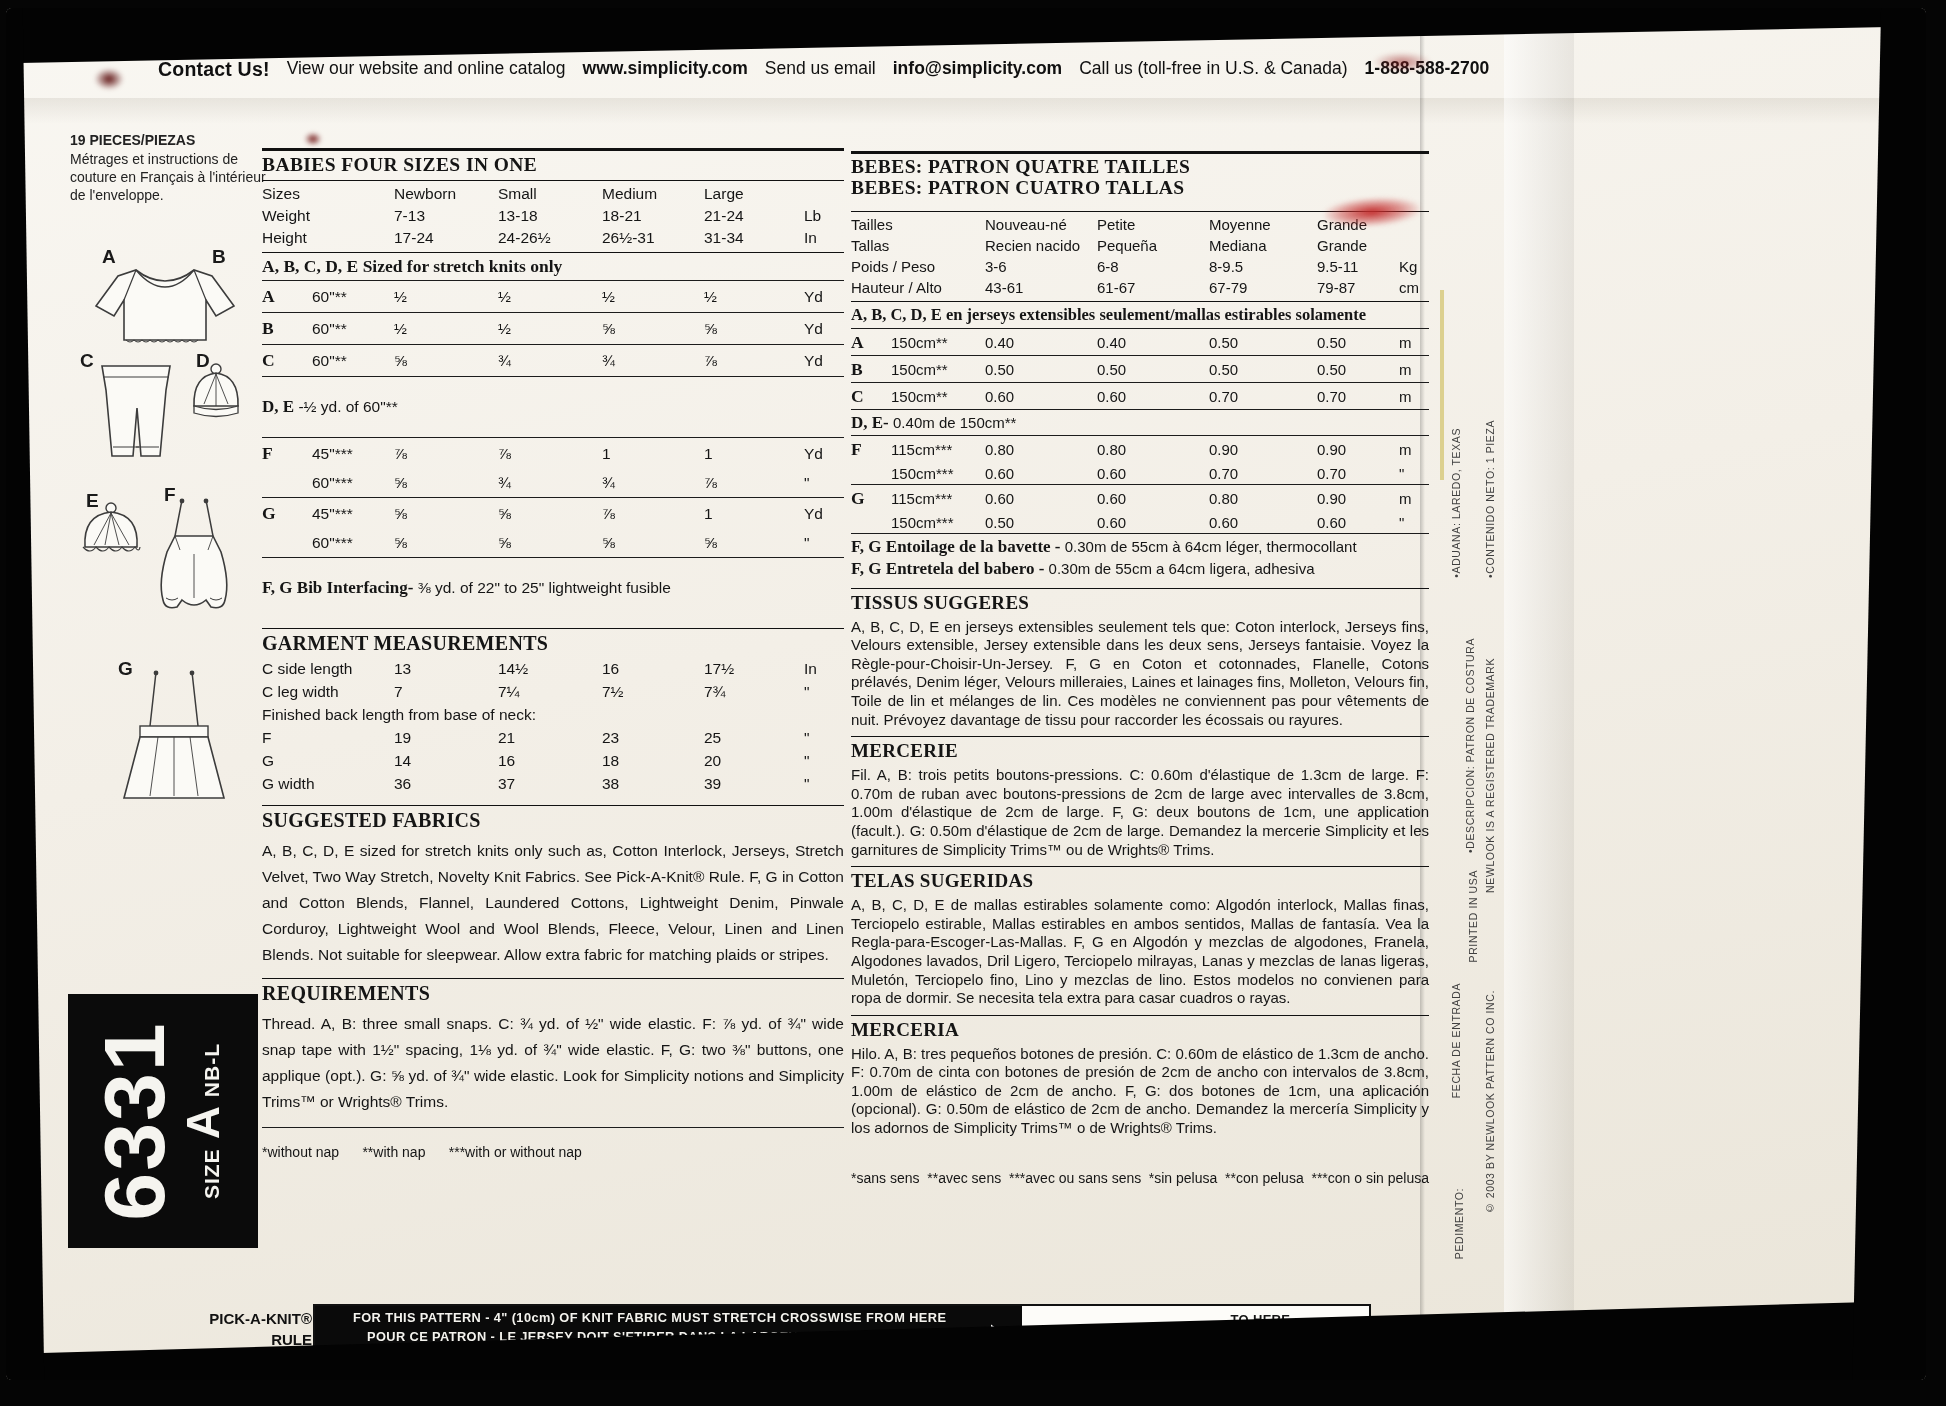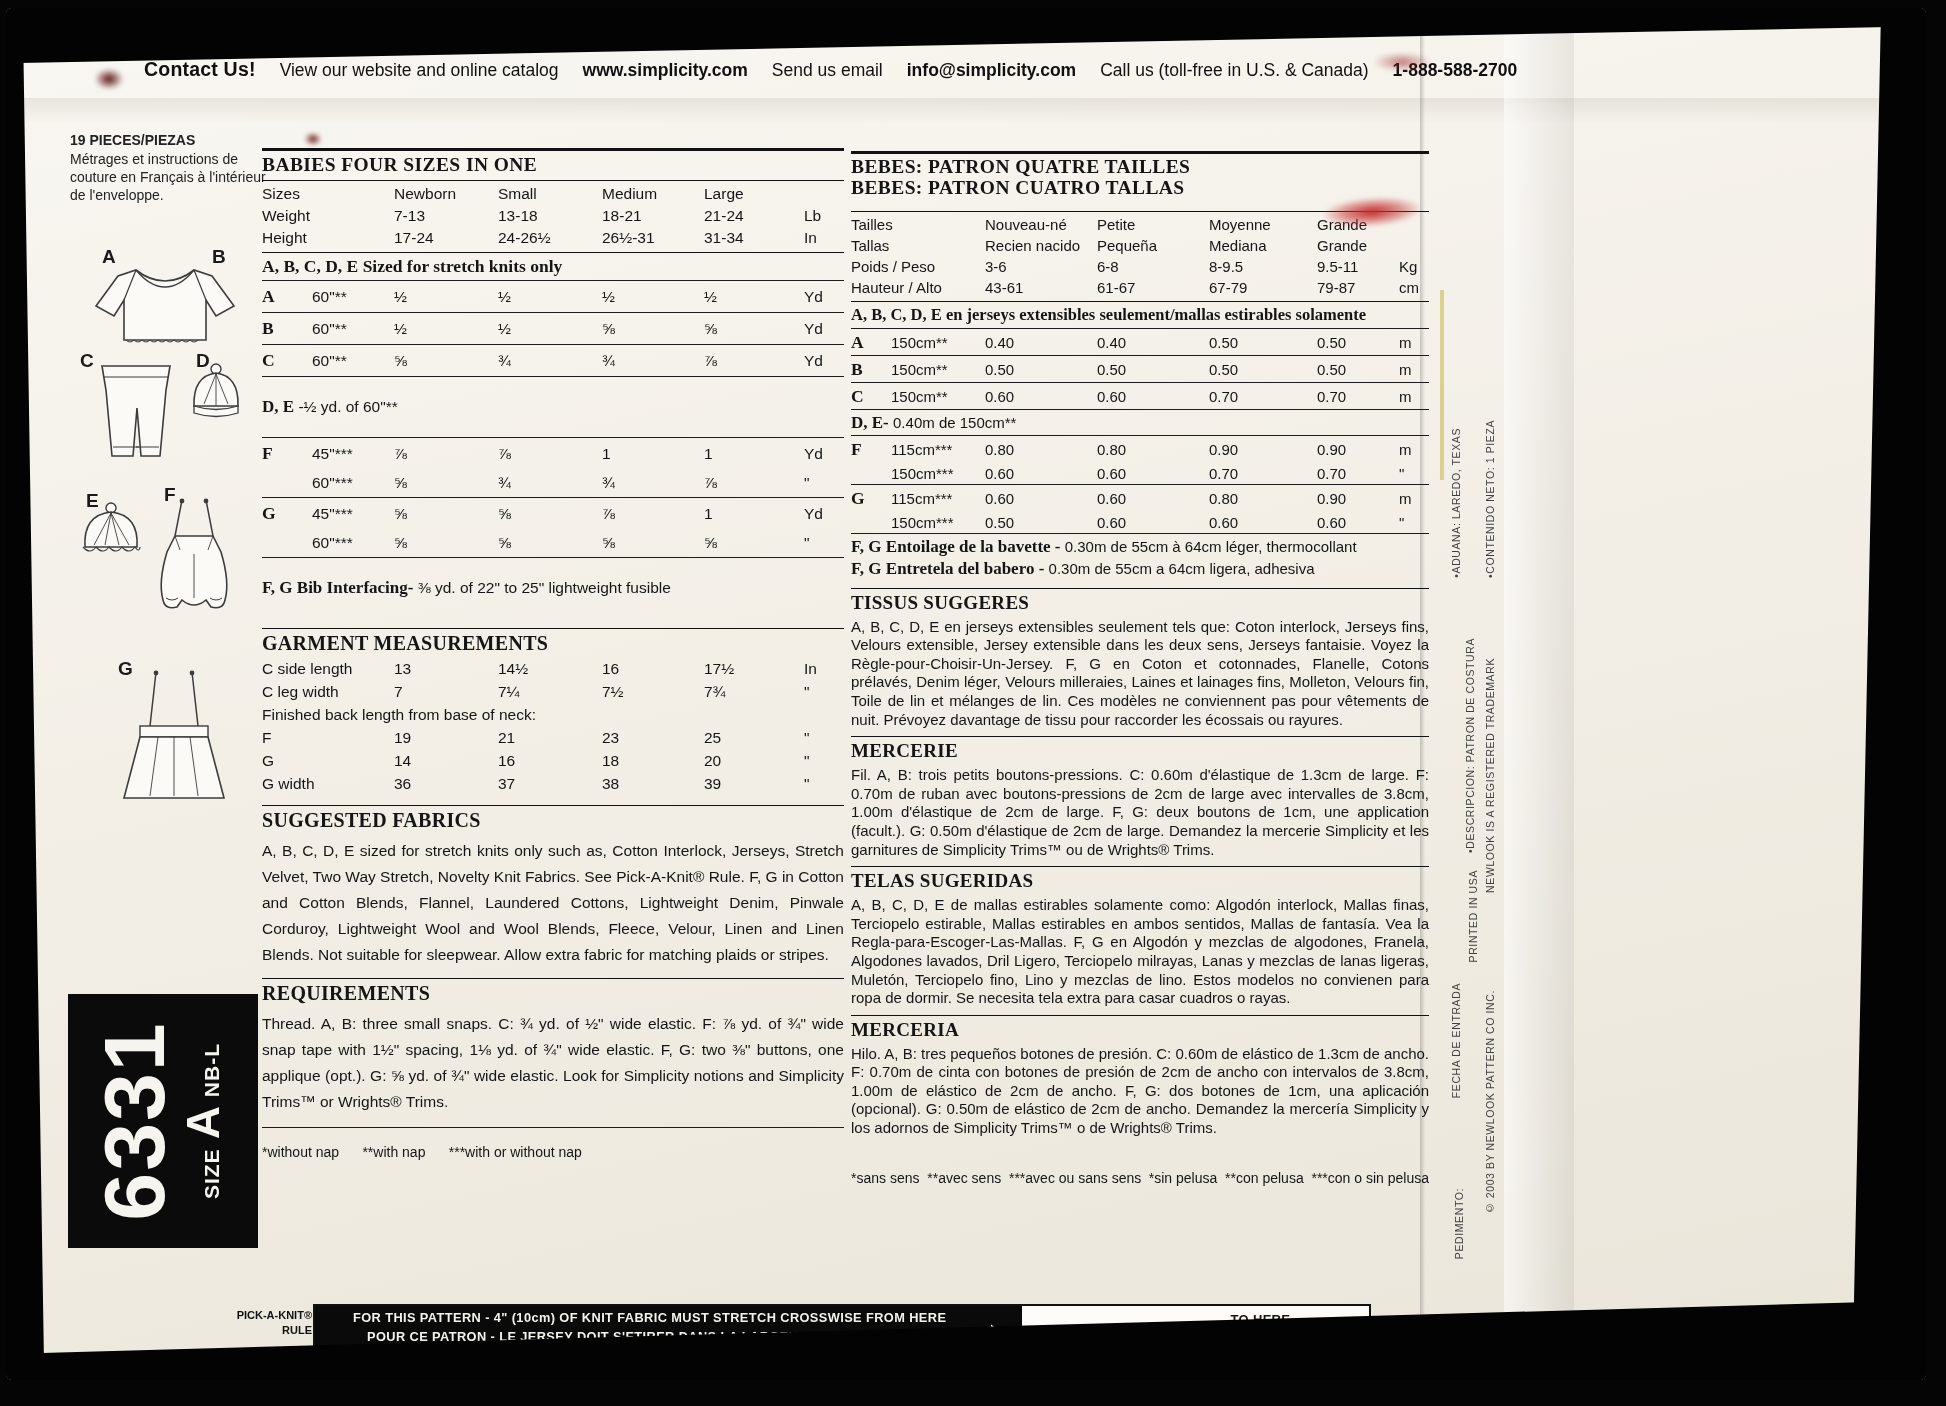--- a/index.html
+++ b/index.html
@@ -23,21 +23,21 @@
   
   .stain{position:absolute;border-radius:50%;filter:blur(2px);pointer-events:none;}
   .stain1{left:272px;top:-4px;width:62px;height:40px;background:radial-gradient(ellipse,#6e1212 0%,rgba(110,18,18,0) 70%);}
   .stain2{left:88px;top:60px;width:30px;height:22px;background:radial-gradient(ellipse,#5d1010 0%,rgba(93,16,16,0) 70%);}
   .stain3{left:1318px;top:190px;width:96px;height:28px;border-radius:40%;
           background:radial-gradient(ellipse,#c22b2b 0%,rgba(194,43,43,.45) 45%,rgba(194,43,43,0) 75%);transform:rotate(-4deg);}
   .stain4{left:1366px;top:44px;width:60px;height:20px;background:radial-gradient(ellipse,rgba(150,30,30,.55),rgba(150,30,30,0) 70%);}
   .stain5{left:298px;top:124px;width:18px;height:14px;background:radial-gradient(ellipse,#701414,rgba(112,20,20,0) 70%);}
 
   
-  .contact{position:absolute;left:138px;top:50px;display:flex;gap:24px;align-items:flex-end;
+  .contact{position:absolute;left:152px;top:50px;display:flex;gap:17px;align-items:flex-start;
            font-size:17.5px;white-space:nowrap;color:#101010;}
   .contact .b{font-weight:bold;}
   .contact .lead{font-weight:bold;font-size:19.5px;letter-spacing:.2px;}
 
   
   .pieces{position:absolute;left:64px;top:124px;width:196px;font-size:14px;line-height:1.28;color:#222;}
   .pieces .num{font-weight:bold;}
   .pieces .fr{margin-top:1px;}
 
   
@@ -86,21 +86,21 @@
   .code-inner{position:absolute;left:50%;top:50%;width:254px;height:190px;transform:translate(-50%,-50%) rotate(-90deg);
               display:flex;flex-direction:column;align-items:center;justify-content:center;color:#f5f4ef;}
   .code-num{font-weight:bold;font-size:86px;letter-spacing:2px;line-height:.9;}
   .code-size{display:flex;align-items:baseline;gap:9px;margin-top:2px;font-weight:bold;}
   .code-size .w1{font-size:21px;letter-spacing:1px;}
   .code-size .w2{font-size:46px;}
   .code-size .w3{font-size:21px;letter-spacing:1px;}
 
   
   .pick{position:absolute;left:158px;top:1300px;width:148px;text-align:right;font-weight:bold;
-        font-size:11px;line-height:1.4;color:#111;}
+        font-size:15px;line-height:1.4;color:#111;}
   .strip{position:absolute;left:307px;top:1296px;width:1058px;height:66px;border:2px solid #111;
          display:flex;background:#fdfcf9;box-sizing:border-box;}
   .bar-black{position:relative;width:707px;height:100%;background:#0a0a0a;color:#f4f3ee;
              display:flex;flex-direction:column;justify-content:center;padding-left:38px;box-sizing:border-box;}
   .bar-black .bl{font-size:12.8px;font-weight:bold;letter-spacing:.4px;line-height:1.45;white-space:nowrap;}
   .bar-black .bl:nth-child(2){padding-left:14px;}
   .bar-black .bl:nth-child(3){padding-left:0px;}
   .arrow{position:relative;width:30px;height:11px;}
   .arrow .shaft{position:absolute;left:0;top:0;width:100%;height:100%;}
   .arrow .head{position:absolute;right:-17px;top:50%;transform:translateY(-50%);width:0;height:0;

